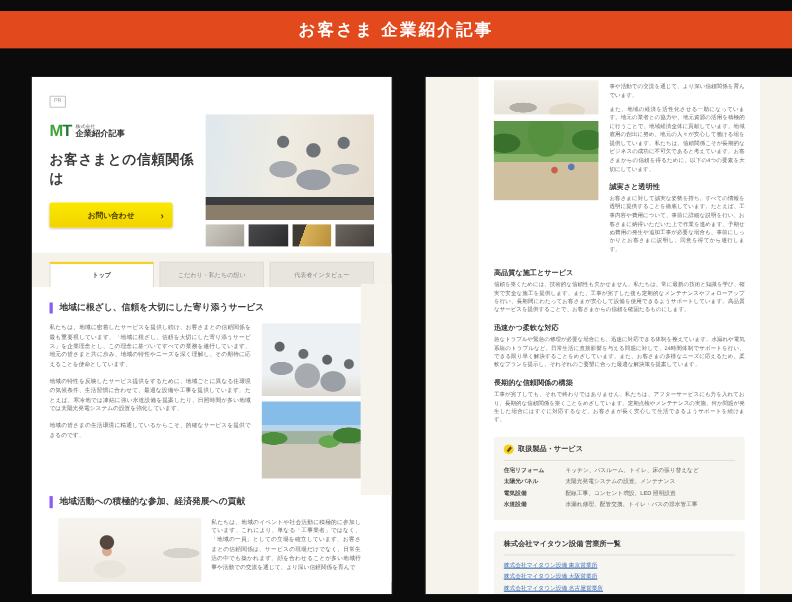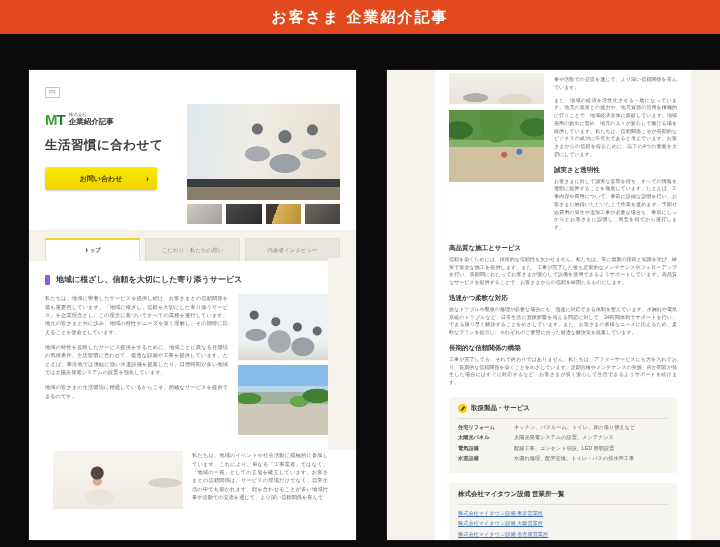--- a/index.html
+++ b/index.html
@@ -1,20 +1,20 @@
 <!DOCTYPE html>
 <html><head>
 <meta charset="utf-8">
 <style>
   html,body{margin:0;padding:0;background:#0b0b0b;}
   *{box-sizing:border-box;}
   .stage{position:relative;width:720px;height:547px;background:#0b0b0b;overflow:hidden;
          font-family:"Liberation Sans","DejaVu Sans",sans-serif;color:#444;}
   
-  .banner{position:absolute;left:0;top:0;width:720px;height:34px;background:#e2491d;
+  .banner{position:absolute;left:0;top:10px;width:720px;height:34px;background:#e2491d;
           display:flex;align-items:center;justify-content:center;}
   .banner span{color:#fff;font-size:15px;font-weight:bold;letter-spacing:2px;}
   
   .page{position:absolute;top:70px;height:470px;background:#fff;overflow:hidden;box-shadow:0 0 0 1px #1a1a1a;margin-left:15px;}
   .page1{left:14px;width:327px;}
   .page2{left:372px;width:334px;background:#f6f3ed;}
   
   .p1-header{padding:10px 16px 6px;}
   .pr-badge{display:inline-block;border:1px solid #c4c4c4;color:#9a9a9a;font-size:5px;
             line-height:1;padding:2px 3px;border-radius:1px;}
@@ -50,21 +50,21 @@
   .thumb2{background:linear-gradient(135deg,#4a4a4c,#2b2b2d);}
   .thumb3{background:linear-gradient(110deg,#3f3a32 0 30%,#d9b359 30%,#b98f3a);}
   .thumb4{background:linear-gradient(135deg,#6e6862,#443f3a);}
   
   .tab-band{background:#f5f2eb;padding:8px 16px 0;display:flex;gap:5px;}
   .tab{flex:1;height:23px;display:flex;align-items:center;justify-content:center;font-size:5.5px;
        color:#888;background:#e8e5df;border:1px solid #dfdcd5;border-bottom:none;cursor:pointer;}
   .tab.active{background:#fff;color:#444;border-top:2px solid #f3d31d;font-weight:bold;}
   
   .p1-content{padding:14px 28px 0 16px;background:#fff;}
-  .sec-h{border-left:5px solid #8b5cf6;padding-left:6px;font-size:8px;font-weight:bold;
+  .sec-h{border-left:3px solid #8b5cf6;padding-left:6px;font-size:8px;font-weight:bold;
          color:#3c3c3c;line-height:1.3;}
   .sec1-cols{display:flex;gap:10px;margin:9px 0 16px;}
   .sec1-text{flex:1;min-width:0;}
   p.body{font-size:5.2px;line-height:1.6;color:#666;text-align:justify;word-break:break-all;margin:0 0 7px;}
   .sec1-imgs{width:90px;flex:none;}
   .callcenter-photo{width:90px;height:66px;
     background:
       radial-gradient(circle at 18% 32%,#5f6468 0 4px,transparent 5px),
       radial-gradient(circle at 42% 42%,#676c70 0 4px,transparent 5px),
       radial-gradient(circle at 66% 50%,#5f6468 0 4px,transparent 5px),
@@ -137,21 +137,21 @@
       <div class="pr-badge">PR</div>
       <div class="p1-hrow">
         <div class="p1-left">
           <div class="logo-row">
             <div class="logo-mark"><span class="lm-m">M</span><span class="lm-t">T</span></div>
             <div class="logo-text">
               <div class="lt-small">株式会社</div>
               <div class="lt-name">企業紹介記事</div>
             </div>
           </div>
-          <div class="headline">生活習慣に合わせて</div>
+          <div class="headline">お客さまとの信頼関係は</div>
           <div class="cta-btn cta-small">
             <span>お問い合わせ</span>
             <span class="cta-arrow">›</span>
           </div>
         </div>
         <div class="p1-right">
           <div class="photo hero-photo"></div>
           <div class="thumbs">
             <div class="thumb thumb1"></div>
             <div class="thumb thumb2"></div>
@@ -177,20 +177,21 @@
             <p class="body">地域の特性を反映したサービス提供をするために、地域ごとに異なる住環境の気候条件、生活習慣に合わせて、最適な設備や工事を提供しています。たとえば、寒冷地では凍結に強い水道設備を提案したり、日照時間が多い地域では太陽光発電システムの設置を強化しています。</p>
             <p class="body">地域の皆さまの生活環境に精通しているからこそ、的確なサービスを提供できるのです。</p>
           </div>
           <div class="sec1-imgs">
             <div class="photo callcenter-photo"></div>
             <div class="photo street-photo"></div>
           </div>
         </div>
       </div>
       <div class="sec">
+        <div class="sec-h">地域活動への積極的な参加、経済発展への貢献</div>
         <div class="sec2-cols">
           <div class="photo interview-photo"></div>
           <p class="body sec2-text">私たちは、地域のイベントや社会活動に積極的に参加しています。これにより、単なる「工事業者」ではなく、「地域の一員」としての立場を確立しています。お客さまとの信頼関係は、サービスの現場だけでなく、日常生活の中でも築かれます。顔を合わせることが多い地域行事や活動での交流を通じて、より深い信頼関係を育んで</p>
         </div>
       </div>
     </div>
     <div class="side-strip"></div>
   </div>
 
   <div class="page page2 p2">

